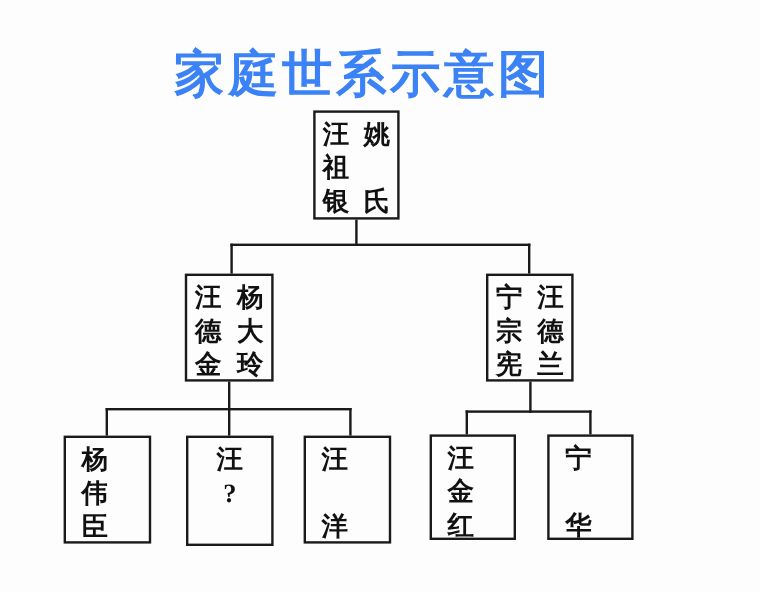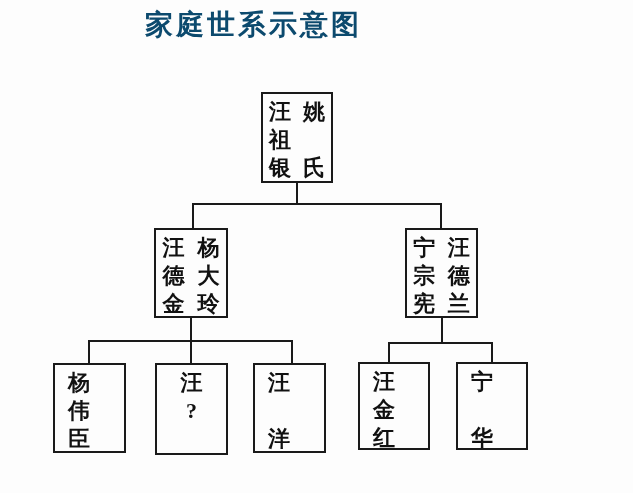--- a/index.html
+++ b/index.html
@@ -7,25 +7,25 @@
     position: relative;
     width: 633px;
     height: 493px;
     background: #fdfdfd;
     font-family: "Liberation Serif", "DejaVu Serif", serif;
     overflow: hidden;
   }
   .title {
     position: absolute;
     left: 145px;
-    top: 6px;
-    font-size: 28px;
+    top: 34px;
+    font-size: 42px;
     font-weight: bold;
     letter-spacing: 3px;
-    color: #0c4a6e;
+    color: #3b82f6;
     white-space: nowrap;
   }
   .box {
     position: absolute;
     box-sizing: border-box;
     border: 2px solid #1a1a1a;
     background: #fdfdfd;
   }
   .cells {
     display: grid;

